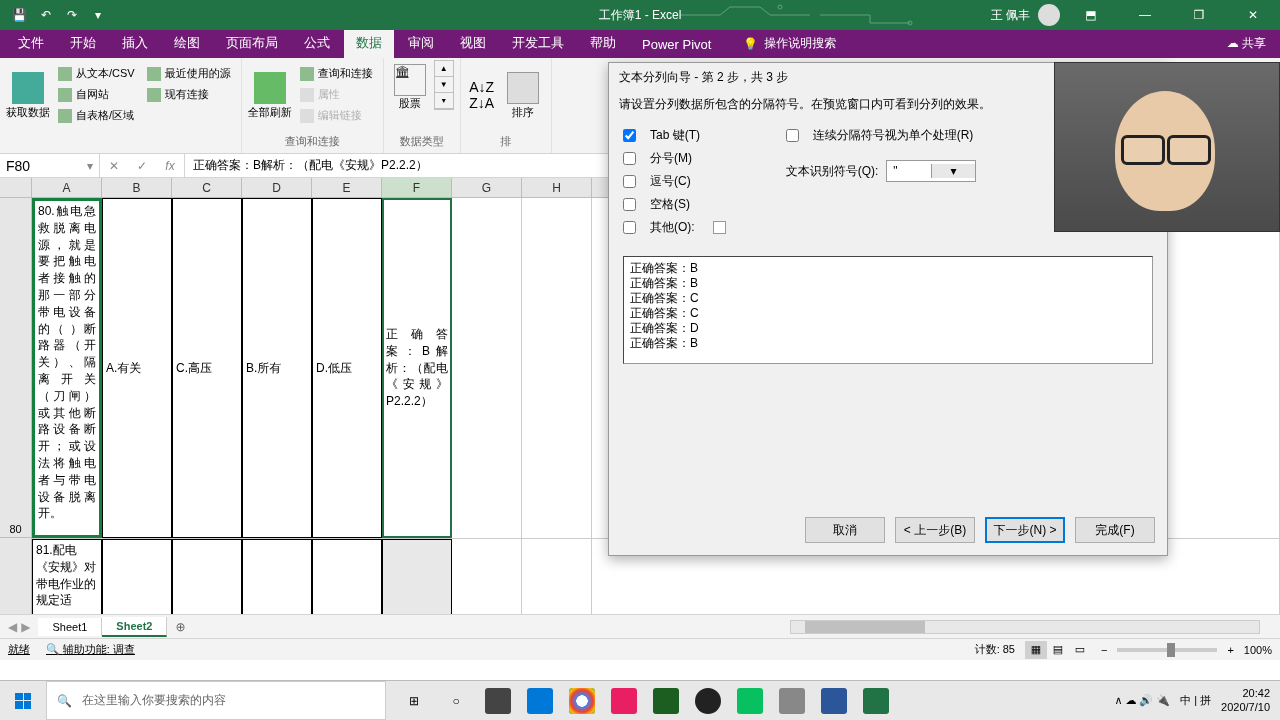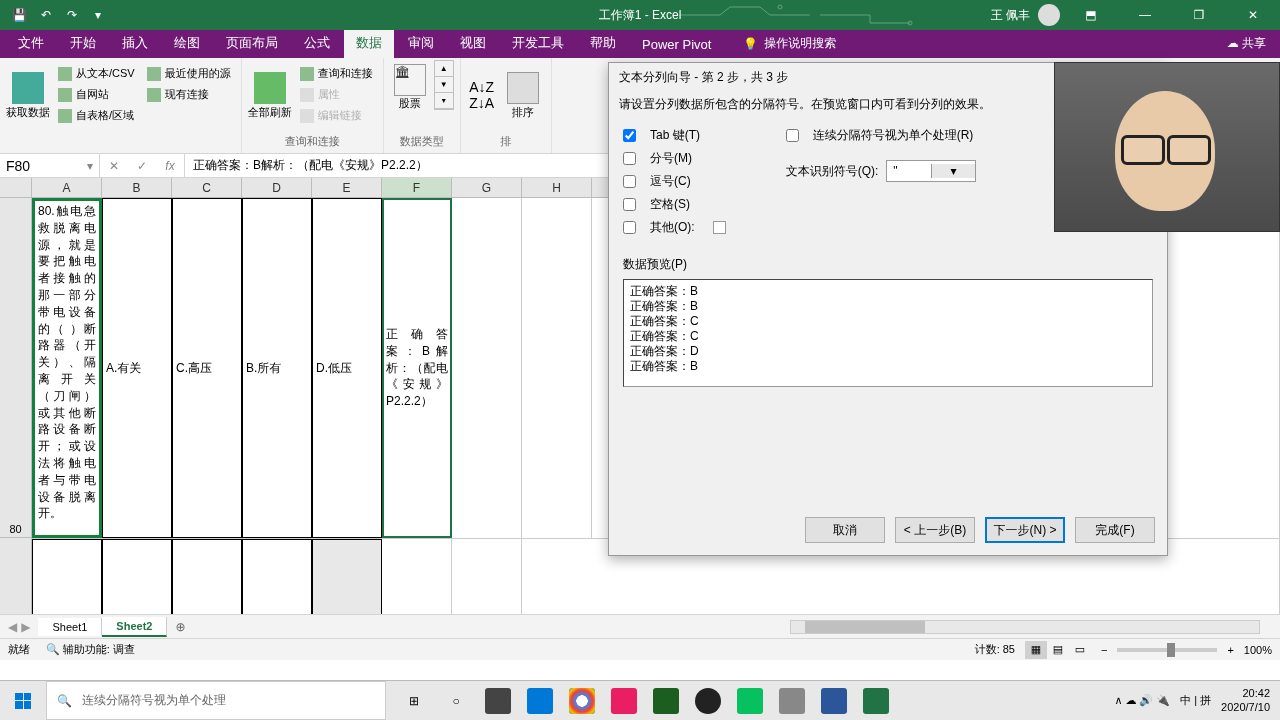--- a/index.html
+++ b/index.html
@@ -63,21 +63,21 @@
 .sheet-tabs { height: 24px; border-top: 1px solid #d4d4d4; display: flex; align-items: center; background: #f3f3f3; }
 .st-nav { padding: 0 8px; color: #999; display: flex; gap: 4px; }
 .st-tab { padding: 3px 14px; border-right: 1px solid #ccc; background: #fff; cursor: pointer; font-size: 11px; }
 .st-tab.active { border-bottom: 2px solid #217346; color: #217346; font-weight: bold; }
 .st-add { padding: 0 8px; cursor: pointer; color: #666; }
 .hscroll { flex: 1; display: flex; justify-content: flex-end; padding-right: 20px; }
 .hscroll .bar { width: 470px; height: 14px; background: #e8e8e8; border: 1px solid #ccc; position: relative; }
 .hscroll .thumb { position: absolute; left: 14px; width: 120px; height: 100%; background: #c0c0c0; }
 
 .status-bar { height: 22px; background: #f3f3f3; border-top: 1px solid #d4d4d4; display: flex; align-items: center; padding: 0 8px; font-size: 11px; }
-.status-bar .sb-item { margin-right: 16px; }
+.status-bar .sb-item { margin-right: 16px; text-decoration: underline; }
 .status-bar .right { margin-left: auto; display: flex; align-items: center; gap: 10px; }
 .zoom-slider { width: 100px; height: 4px; background: #ccc; position: relative; }
 .zoom-slider .t { position: absolute; width: 8px; height: 14px; background: #888; top: -5px; left: 50%; }
 .view-btns span { width: 22px; height: 18px; display: inline-flex; align-items: center; justify-content: center; border: 1px solid transparent; }
 .view-btns span.a { background: #d0d0d0; }
 
 .taskbar { position: absolute; bottom: 0; left: 0; right: 0; height: 40px; background: #e8e8e8; border-top: 1px solid #bbb; display: flex; align-items: center; }
 .taskbar .start { width: 46px; height: 100%; display: flex; align-items: center; justify-content: center; }
 .taskbar .search { flex: 0 0 340px; height: 100%; display: flex; align-items: center; background: #fff; border: 1px solid #ccc; padding: 0 10px; gap: 10px; color: #666; }
 .taskbar .tray { margin-left: auto; display: flex; align-items: center; gap: 10px; padding: 0 10px; font-size: 11px; }
@@ -285,20 +285,21 @@
         <div class="cell" style="border:1px solid #000">A.有关</div>
         <div class="cell" style="border:1px solid #000">C.高压</div>
         <div class="cell" style="border:1px solid #000">B.所有</div>
         <div class="cell" style="border:1px solid #000">D.低压</div>
         <div class="cell wrap f" style="border:1px solid #000;text-align:justify;line-height:1.4;display:flex;align-items:center">正 确 答案：B解析：（配电《安规》P2.2.2）</div>
         <div class="cell"></div>
         <div class="cell"></div>
         <div class="cell" style="flex:1"></div>
       </div>
       <div class="row r2">
+        <div class="cell wrap" style="border:1px solid #000;line-height:1.4">81.配电《安规》对带电作业的规定适</div>
         <div class="cell" style="border:1px solid #000"></div>
         <div class="cell" style="border:1px solid #000"></div>
         <div class="cell" style="border:1px solid #000"></div>
         <div class="cell" style="border:1px solid #000"></div>
         <div class="cell" style="border:1px solid #000;background:#e8e8e8"></div>
         <div class="cell"></div>
         <div class="cell"></div>
         <div class="cell" style="flex:1"></div>
       </div>
       <div class="selbox" style="left:350px;top:0;width:70px;height:340px"></div>
@@ -371,21 +372,20 @@
           <span>文本识别符号(Q):</span>
           <div class="qual-sel">
               <span>"</span>
               <span class="dd">▾</span>
             </div>
         </div>
       </div>
     </div>
   </div>
   <div class="preview">
-    <div class="sec-title">数据预览(P)</div>
     <div class="preview-box">
       <div class="line">正确答案：B</div>
       <div class="line">正确答案：B</div>
       <div class="line">正确答案：C</div>
       <div class="line">正确答案：C</div>
       <div class="line">正确答案：D</div>
       <div class="line">正确答案：B</div>
     </div>
   </div>
   <div class="btns">
@@ -404,21 +404,21 @@
 
 <div class="taskbar">
   <div class="start">
       <div class="win-ico">
         <span></span>
         <span></span>
         <span></span>
         <span></span>
       </div>
     </div>
-  <div class="search">🔍 <span>连续分隔符号视为单个处理</span></div>
+  <div class="search">🔍 <span>在这里输入你要搜索的内容</span></div>
   <div class="tb-icons">
     <span>⊞</span>
     <span>○</span>
     <span>
         <div class="tb-ico" style="background:#444"></div>
       </span>
     <span>
         <div class="tb-ico" style="background:#0078d7"></div>
       </span>
     <span>

